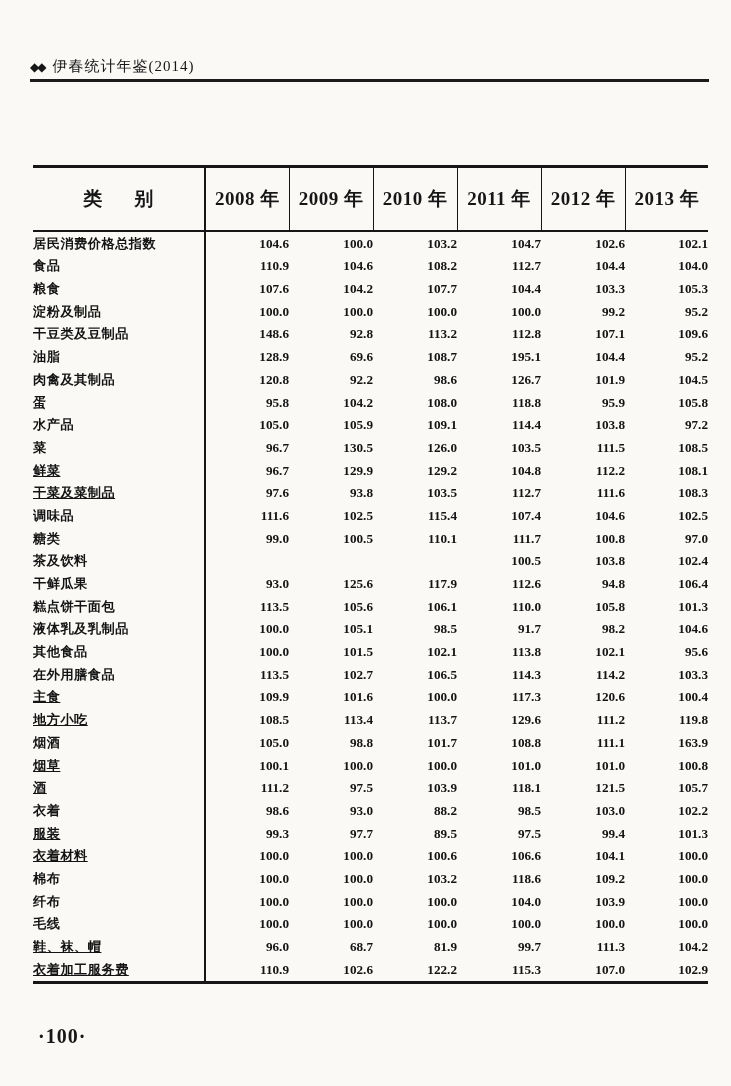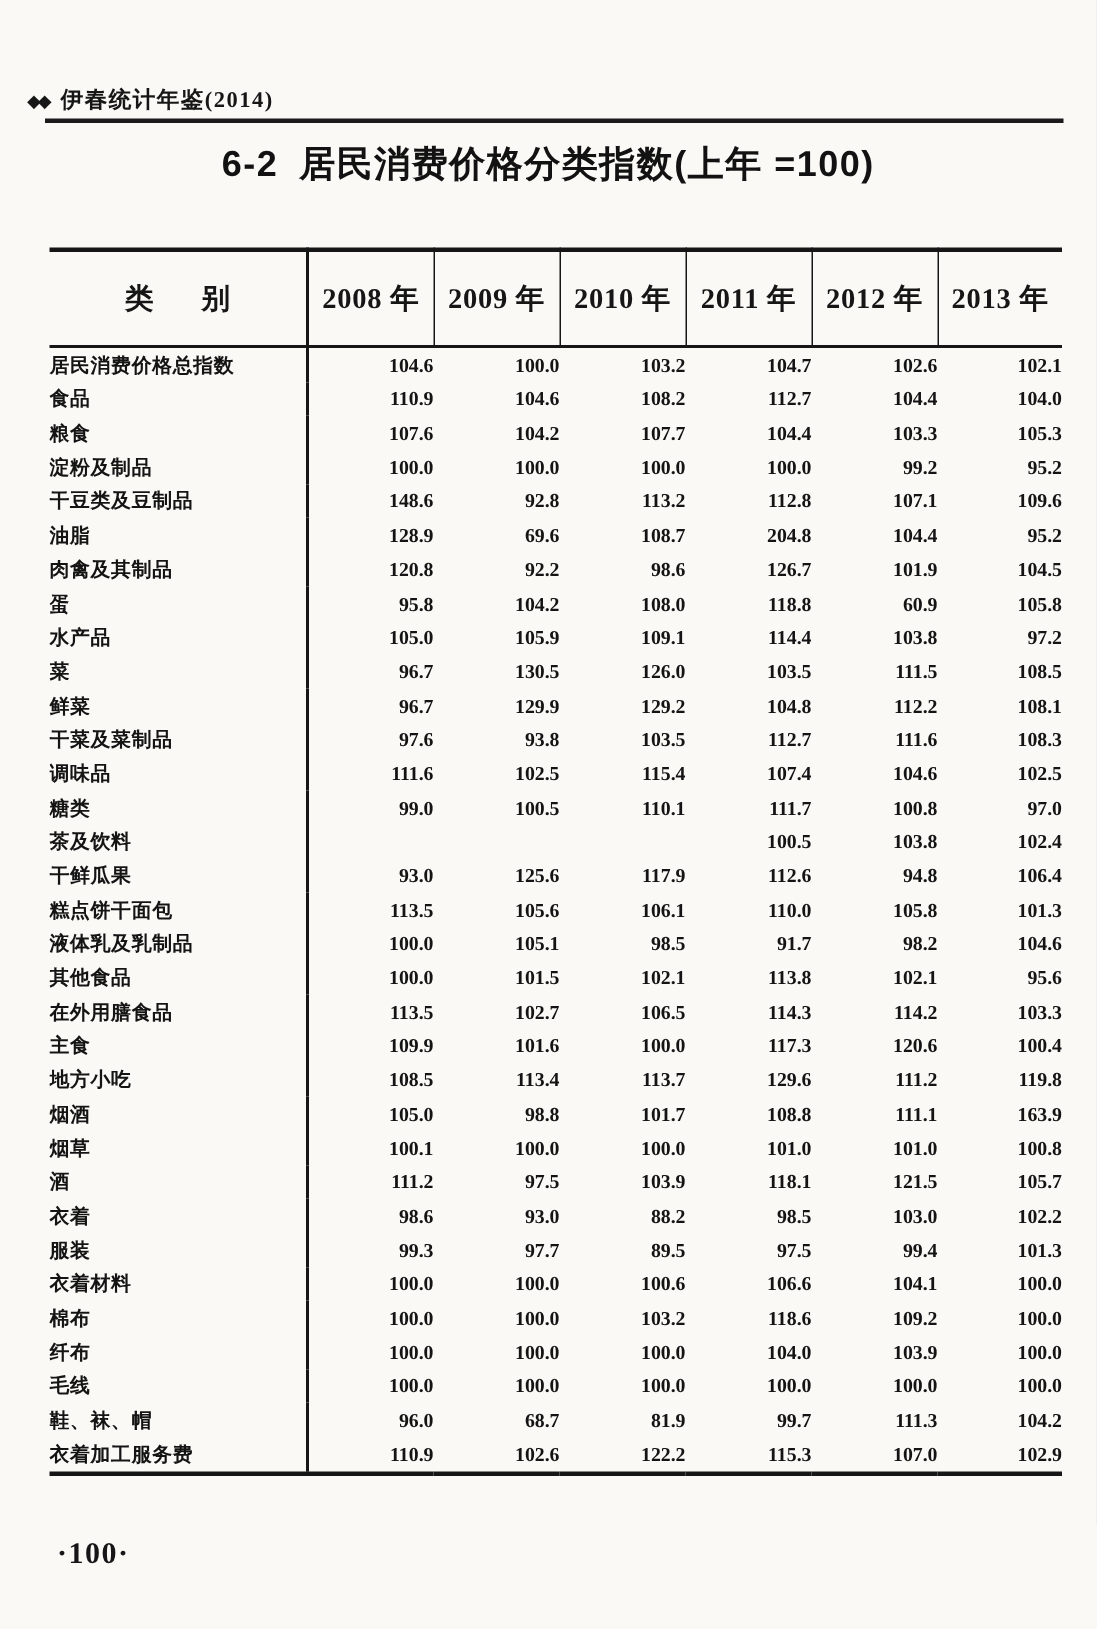--- a/index.html
+++ b/index.html
@@ -2,21 +2,21 @@
 <html><head>
 <meta charset="utf-8">
 <style>
   html,body{margin:0;padding:0;background:#e8e8e6;}
   .page{
     position:relative;width:731px;height:1086px;margin:0 auto;
     background:#faf9f6;color:#161616;overflow:hidden;
     font-family:"Liberation Serif","DejaVu Serif",serif;
   }
   
-  .book-header{position:absolute;left:18px;top:57px;font-size:15px;font-weight:bold;
+  .book-header{position:absolute;left:30px;top:57px;font-size:15px;font-weight:normal;
     letter-spacing:1px;white-space:nowrap;}
   .diamonds{font-size:12px;letter-spacing:-2px;margin-right:8px;}
   .header-rule{position:absolute;left:30px;top:79px;width:679px;height:3px;background:#1b1b1b;}
   
   .table-title{position:absolute;left:0;top:93px;width:100%;margin:0;text-align:center;
     font-family:"Liberation Sans","DejaVu Sans",sans-serif;
     font-size:24px;font-weight:bold;letter-spacing:1px;color:#121212;}
   .title-text{margin-left:14px;}
   
   .data-table{
@@ -35,39 +35,36 @@
   .data-table tbody td{
     height:22.7px;padding:0;vertical-align:middle;line-height:1;
     font-size:13.2px;color:#141414;
   }
   td.cell-label{border-right:2px solid #161616;text-align:left;
     letter-spacing:0.5px;white-space:nowrap;overflow:hidden;}
   td.cell-value{text-align:right;padding-right:20px;font-size:13.5px;
     font-family:"Liberation Serif","DejaVu Serif",serif;}
   .indent-0{padding-left:4px;}
   .indent-1{padding-left:17px;}
-  .indent-2{padding-left:30px;}
+  .indent-2{padding-left:30px;text-decoration:underline;}
   .indent-4{padding-left:56px;}
   
   .page-number{position:absolute;left:38px;top:1025px;font-size:20px;
     font-weight:bold;letter-spacing:1px;}
 </style>
 </head>
 <body>
 
 <div class="page">
 
   <div class="book-header">
     <span class="diamonds">◆◆</span><span class="book-title">伊春统计年鉴(2014)</span>
   </div>
   <div class="header-rule"></div>
 
-  <h1 class="table-title">
-    <span>6-2</span><span class="title-text">居民消费价格分类指数(上年 =100)</span>
-  </h1>
 
   <table class="data-table">
     <colgroup>
       <col style="width:172px">
       <col style="width:84px">
         <col style="width:84px">
         <col style="width:84px">
       <col style="width:84px">
         <col style="width:84px">
         <col style="width:83px">
@@ -127,40 +124,40 @@
           <td class="cell-value">113.2</td>
           <td class="cell-value">112.8</td>
           <td class="cell-value">107.1</td>
           <td class="cell-value">109.6</td>
         </tr>
         <tr>
           <td class="cell-label indent-1">油脂</td>
           <td class="cell-value">128.9</td>
           <td class="cell-value">69.6</td>
           <td class="cell-value">108.7</td>
-          <td class="cell-value">204.8</td>
+          <td class="cell-value">195.1</td>
           <td class="cell-value">104.4</td>
           <td class="cell-value">95.2</td>
         </tr>
         <tr>
           <td class="cell-label indent-1">肉禽及其制品</td>
           <td class="cell-value">120.8</td>
           <td class="cell-value">92.2</td>
           <td class="cell-value">98.6</td>
           <td class="cell-value">126.7</td>
           <td class="cell-value">101.9</td>
           <td class="cell-value">104.5</td>
         </tr>
         <tr>
           <td class="cell-label indent-1">蛋</td>
           <td class="cell-value">95.8</td>
           <td class="cell-value">104.2</td>
           <td class="cell-value">108.0</td>
           <td class="cell-value">118.8</td>
-          <td class="cell-value">60.9</td>
+          <td class="cell-value">95.9</td>
           <td class="cell-value">105.8</td>
         </tr>
         <tr>
           <td class="cell-label indent-1">水产品</td>
           <td class="cell-value">105.0</td>
           <td class="cell-value">105.9</td>
           <td class="cell-value">109.1</td>
           <td class="cell-value">114.4</td>
           <td class="cell-value">103.8</td>
           <td class="cell-value">97.2</td>

